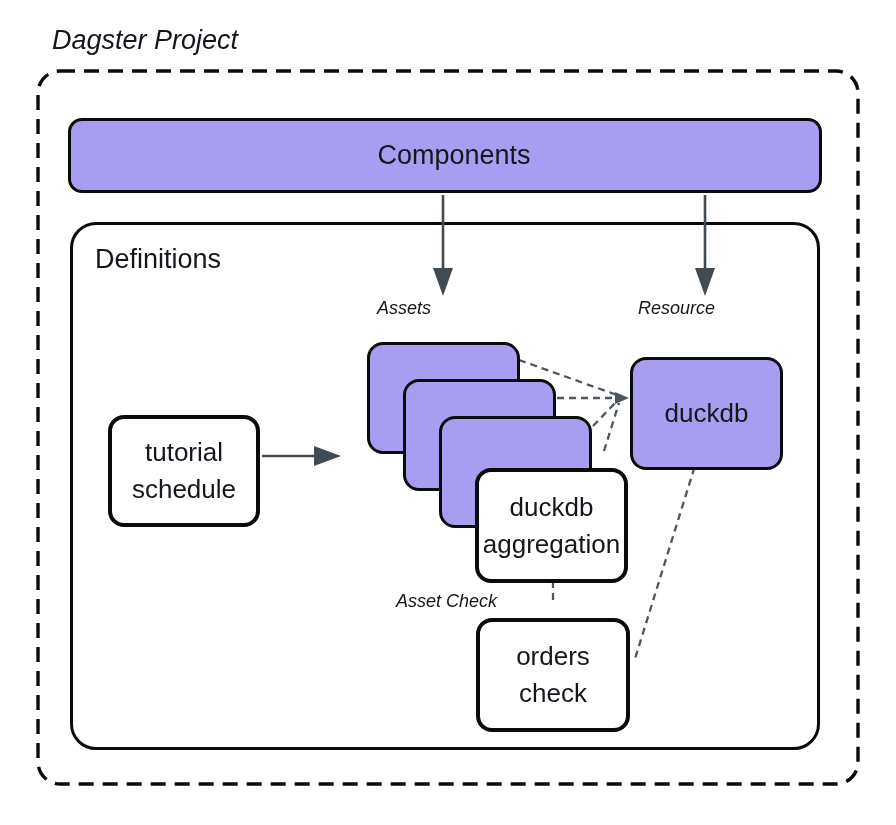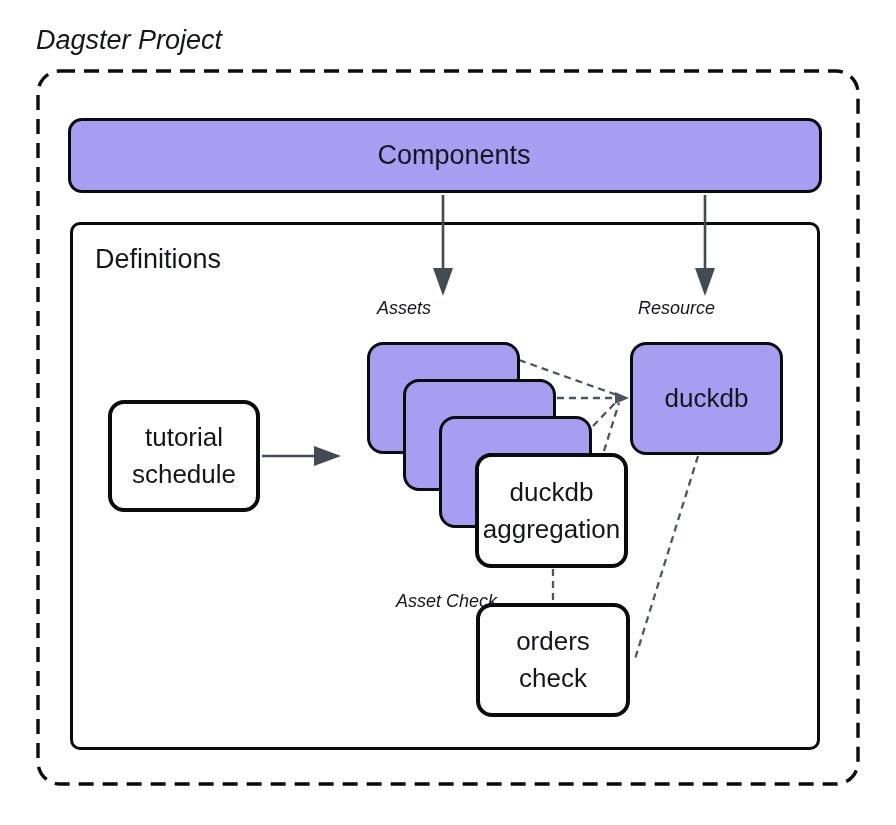--- a/index.html
+++ b/index.html
@@ -4,21 +4,21 @@
 <style>
   html, body { margin: 0; padding: 0; background: #ffffff; }
   body {
     width: 896px; height: 825px;
     font-family: "Liberation Sans", sans-serif;
     color: #14161c;
   }
   .canvas { position: relative; width: 896px; height: 825px; background: #ffffff; overflow: hidden; }
 
   .diagram-title {
-    position: absolute; left: 36px; top: 25px;
+    position: absolute; left: 52px; top: 25px;
     font-size: 27px; font-style: italic; z-index: 4;
   }
 
   svg.connectors { position: absolute; left: 0; top: 0; z-index: 2; pointer-events: none; }
   .outerdash { stroke: var(--c-outline, #0b0b0b); stroke-width: 3.4; stroke-dasharray: 15 9; fill: none; }
   .solidline { stroke: var(--c-arrow, #424A53); stroke-width: 2.6; fill: none; }
   .arrowhead { fill: var(--c-arrow, #424A53); stroke: none; }
   .dashedline { stroke: var(--c-dashed-line, #4C5560); stroke-width: 2.3; stroke-dasharray: 7 5; fill: none; }
   .dashedhead { fill: var(--c-dashed-line, #4C5560); stroke: none; }
 
@@ -30,21 +30,21 @@
     border-radius: 14px;
     display: flex; align-items: center; justify-content: center;
     font-size: 27px; z-index: 4; padding-left: 18px;
   }
 
   .definitions-box {
     position: absolute; left: 70px; top: 222px; width: 750px; height: 528px;
     box-sizing: border-box;
     background: #ffffff;
     border: 3.2px solid var(--c-outline, #0b0b0b);
-    border-radius: 10px;
+    border-radius: 26px;
     z-index: 1;
   }
   .definitions-label { position: absolute; left: 22px; top: 19px; font-size: 27px; }
 
   .cat-label { position: absolute; font-style: italic; font-size: 18px; line-height: 1.33; z-index: 4; }
   #label-schedule   { left: 119px; top: 358px; }
   #label-assets     { left: 377px; top: 297px; }
   #label-resource   { left: 638px; top: 297px; }
   #label-asset-check{ left: 396px; top: 590px; width: 104px; }
 
@@ -56,21 +56,21 @@
     border-radius: 16px;
   }
   #asset-stack .asset-card:nth-child(1) { left: 367px; top: 342px; }
   #asset-stack .asset-card:nth-child(2) { left: 403px; top: 379px; }
   #asset-stack .asset-card:nth-child(3) { left: 439px; top: 416px; }
 
   .node {
     position: absolute; box-sizing: border-box;
     display: flex; align-items: center; justify-content: center;
     text-align: center; font-size: 26px; line-height: 1.42;
-    border-radius: 16px; padding: 0 2px; z-index: 4;
+    border-radius: 16px; padding: 0 2px; z-index: 4; margin-top: 15px;
   }
   .node.white  { background: #ffffff; border: 4px solid var(--c-outline, #0b0b0b); }
   .node.purple { background: var(--c-node-purple, #A79EF2); border: 3.5px solid var(--c-outline, #0b0b0b); }
 
   #node-tutorial-schedule  { left: 108px; top: 400px; width: 152px; height: 112px; }
   #node-orders-aggregation { left: 475px; top: 453px; width: 153px; height: 115px; }
   #node-duckdb             { left: 630px; top: 342px; width: 153px; height: 113px; }
   #node-orders-check       { left: 476px; top: 603px; width: 154px; height: 114px; }
 </style>
 </head>

